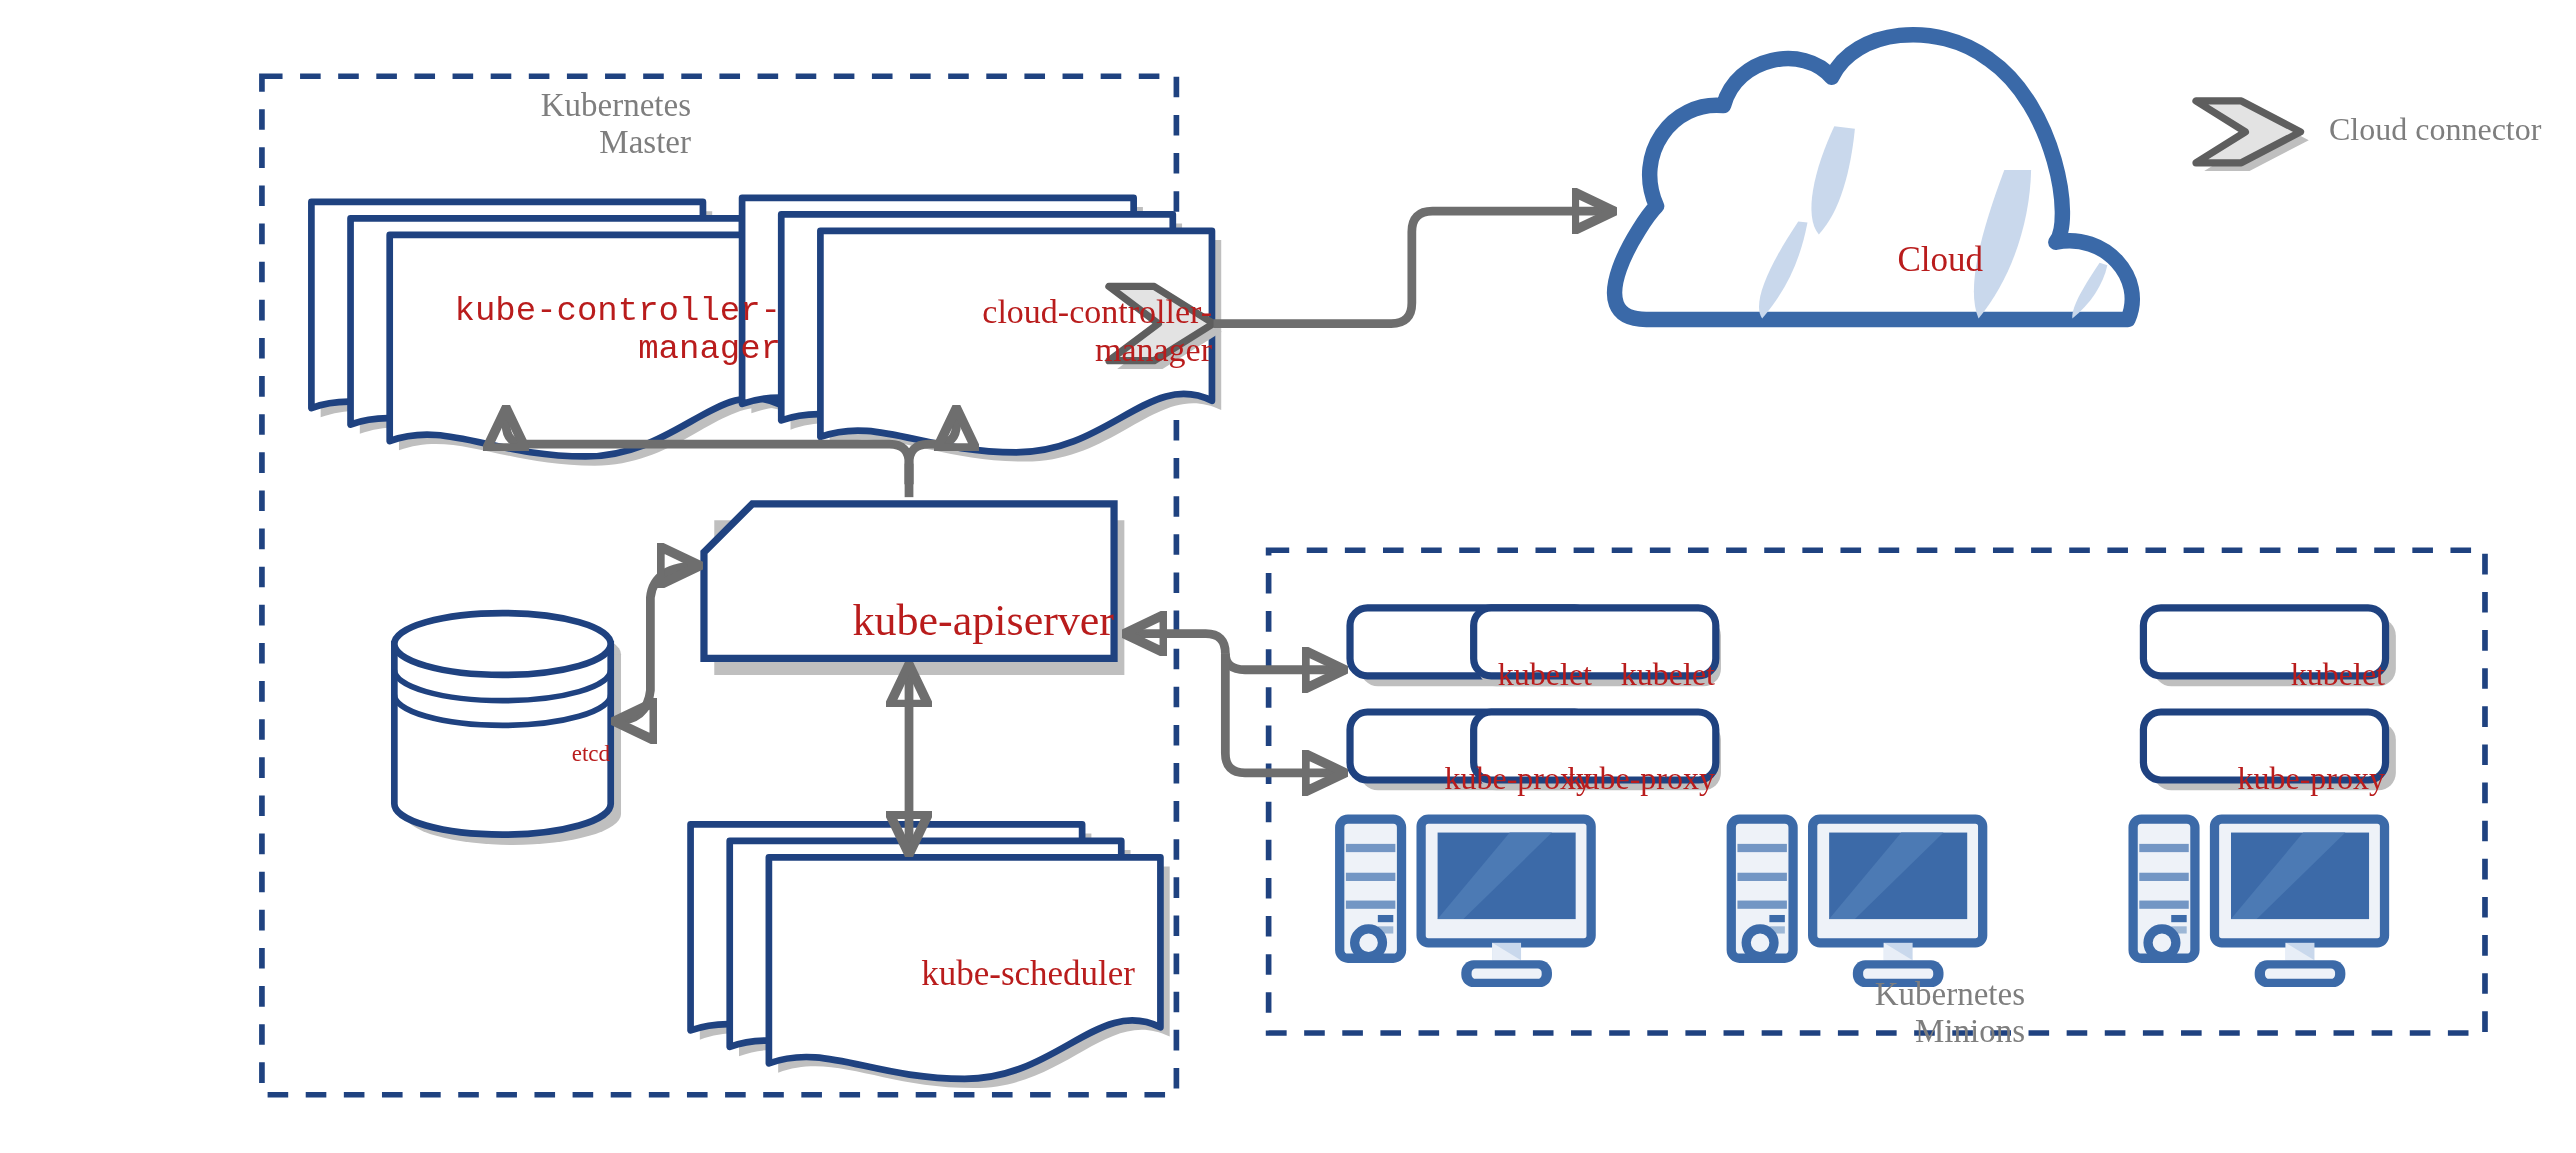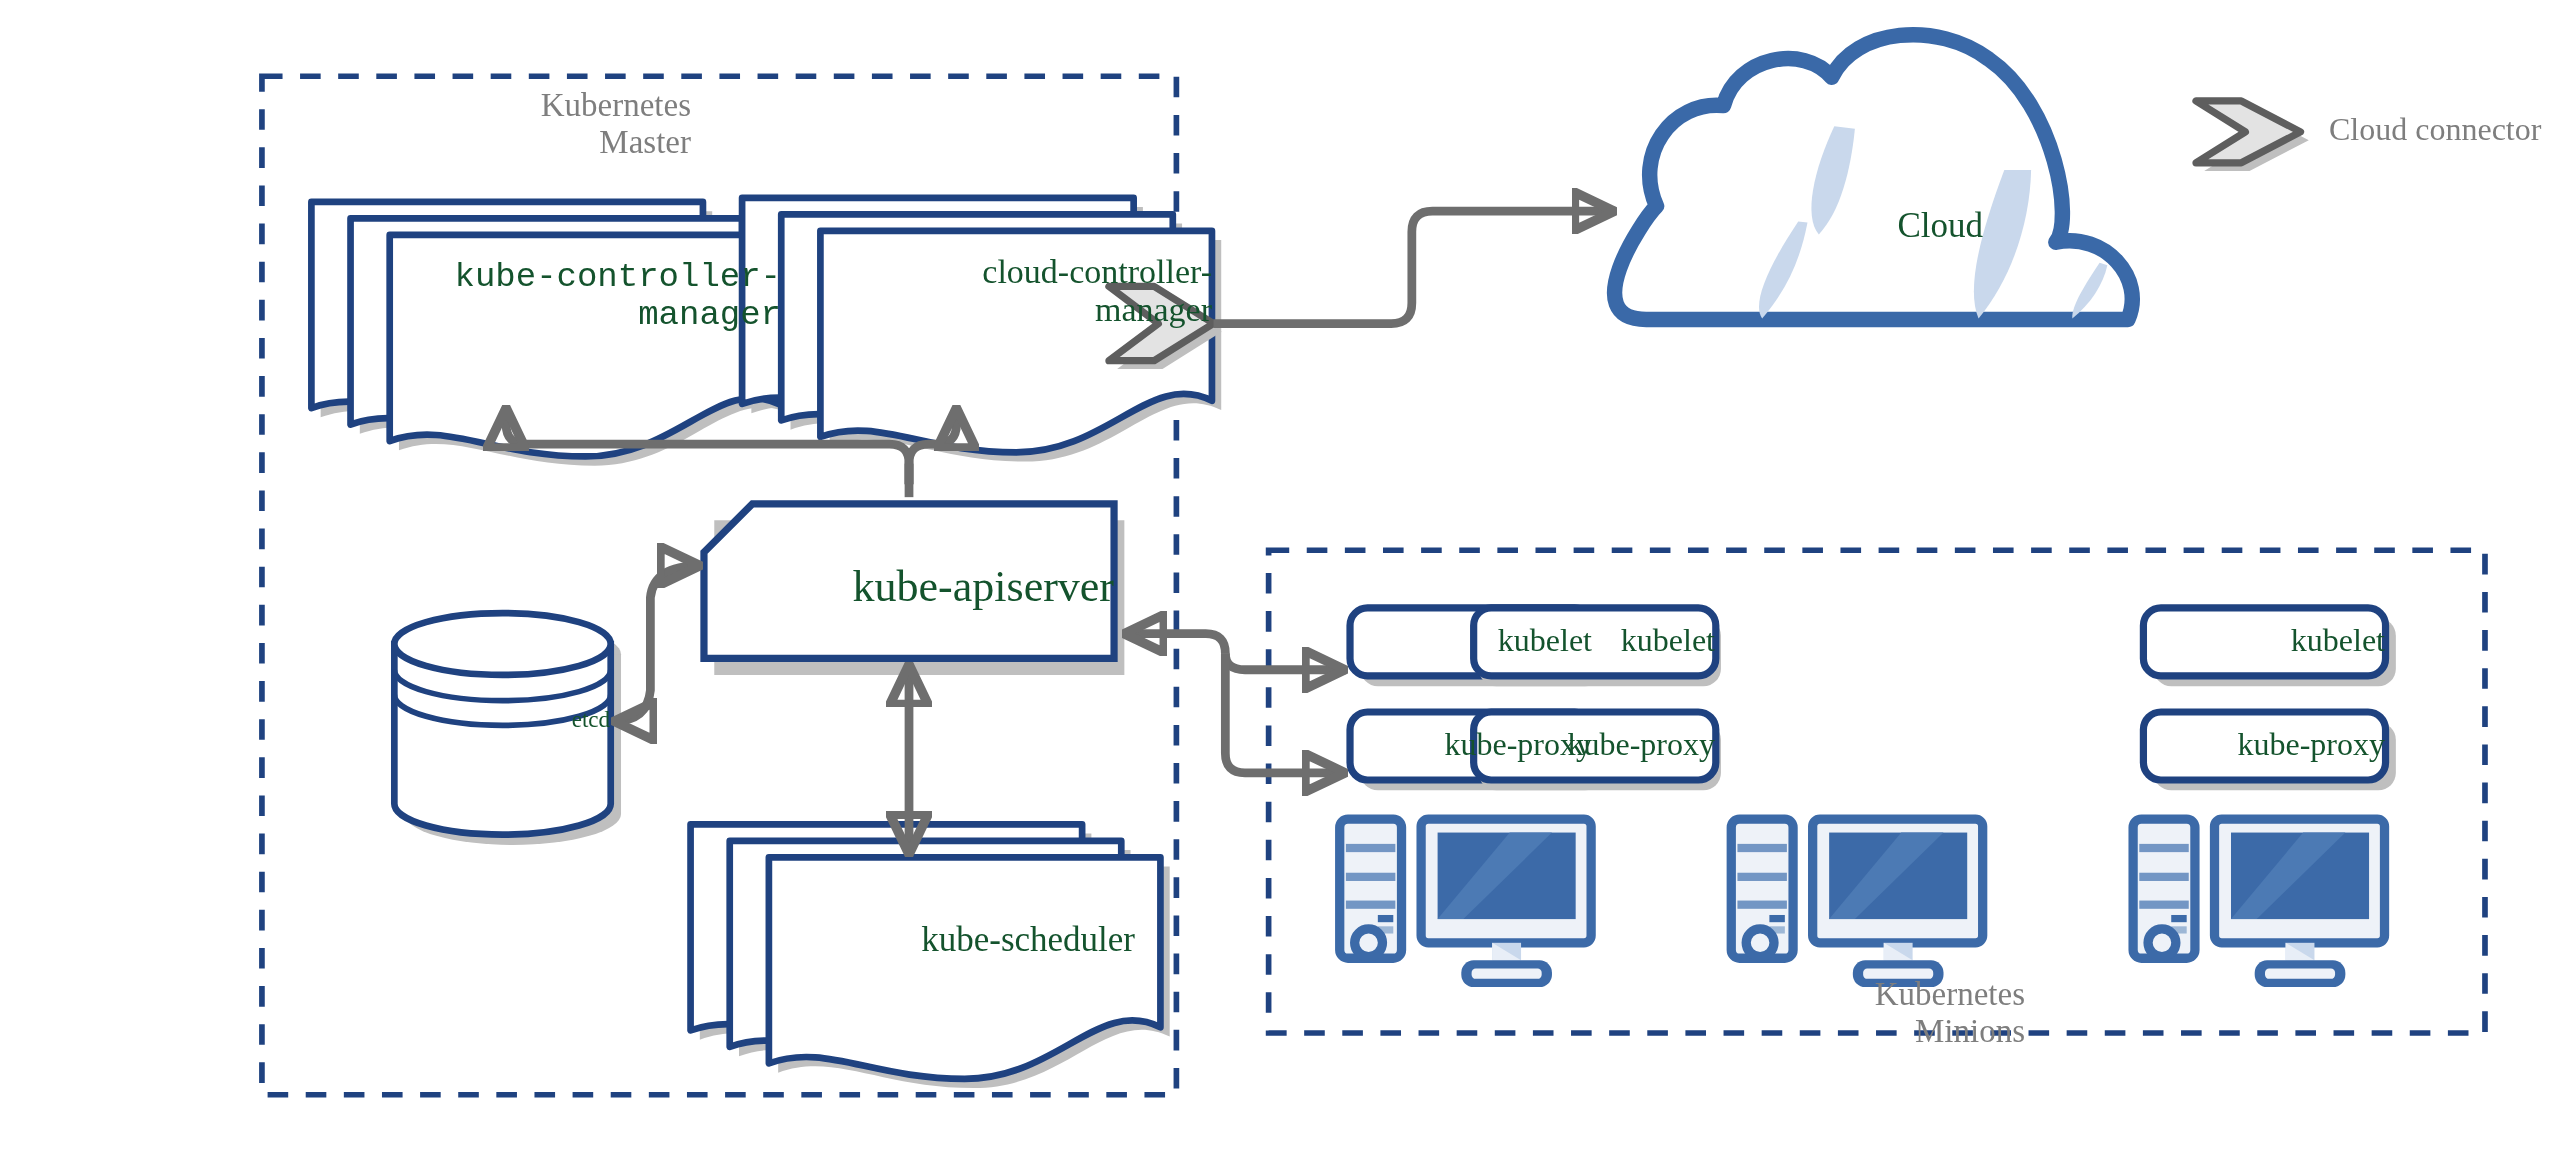--- a/index.html
+++ b/index.html
@@ -2,21 +2,21 @@
 <html style="font-size:8.2px"><head>
 <meta charset="utf-8">
 <style>
   html,body{margin:0;padding:0;background:#fff;}
   body{width:2665px;height:1153px;position:relative;overflow:hidden;
        font-family:"Liberation Serif","DejaVu Serif",serif;}
   #stage{position:absolute;left:0;top:0;width:2665px;height:1153px;}
   svg{position:absolute;left:0;top:0;width:2665px;height:1153px;overflow:visible;}
   .lbl{position:absolute;text-align:right;line-height:1.12;
        font-family:"Liberation Serif","DejaVu Serif",serif;}
-  .lbl-blue{color:#14532d;}
+  .lbl-blue{color:#b91c1c;margin-top:34px;}
   .lbl-gray{color:#7E7E7E;}
 </style>
 </head>
 <body>
 
 <div id="stage">
 
 <svg viewBox="0 0 5172 2238" xmlns="http://www.w3.org/2000/svg">
   <defs>
 
@@ -238,21 +238,21 @@
 <div class="lbl lbl-gray" style="left:1736px;top:976px;width:289px;font-size:33px;">
   <div>Kubernetes</div>
   <div>Minions</div>
 </div>
 
 <div class="lbl lbl-blue" style="left:389px;top:258px;width:392px;font-size:34px;font-family:Liberation Mono, monospace;">
   <div>kube-controller-</div>
   <div>manager</div>
 </div>
 
-<div class="lbl lbl-blue" style="left:820px;top:253px;width:392px;font-size:34px;">
+<div class="lbl lbl-blue" style="left:820px;top:259px;width:392px;font-size:34px;">
   <div>cloud-controller-</div>
   <div>manager</div>
 </div>
 
 <div class="lbl lbl-blue" style="left:704px;top:562px;width:410px;font-size:44px;">kube-apiserver</div>
 
 <div class="lbl lbl-blue" style="left:394px;top:707px;width:216px;font-size:23px;">etcd</div>
 
 <div class="lbl lbl-blue" style="left:743px;top:920px;width:392px;font-size:35px;">kube-scheduler</div>
 

